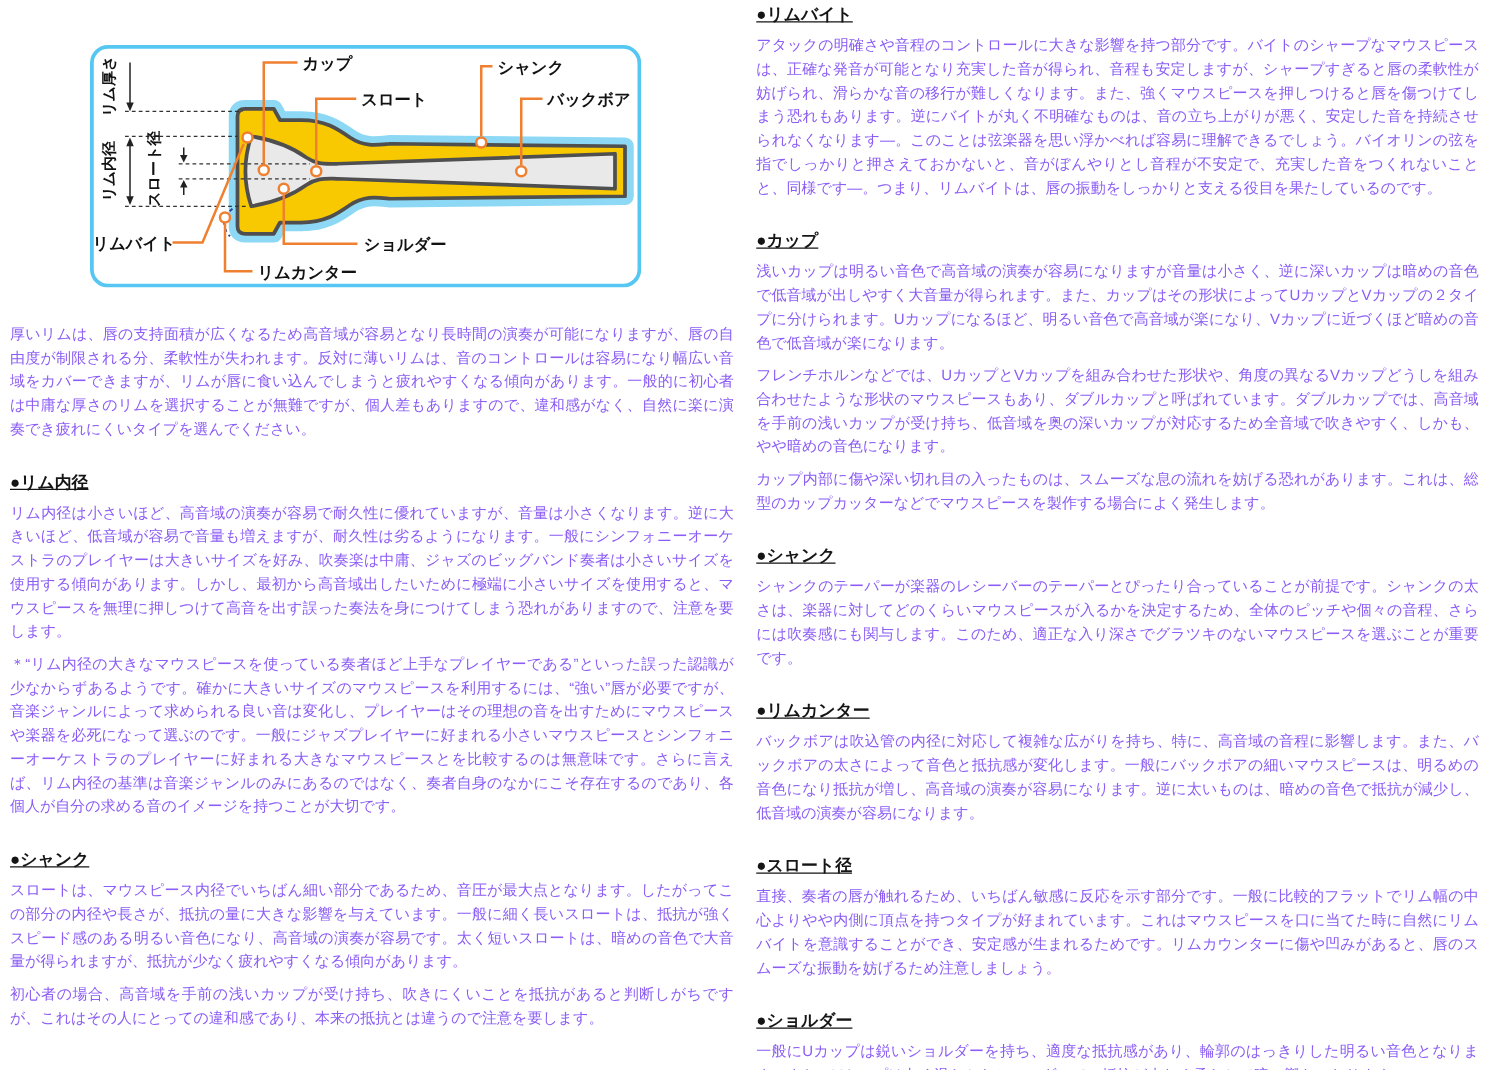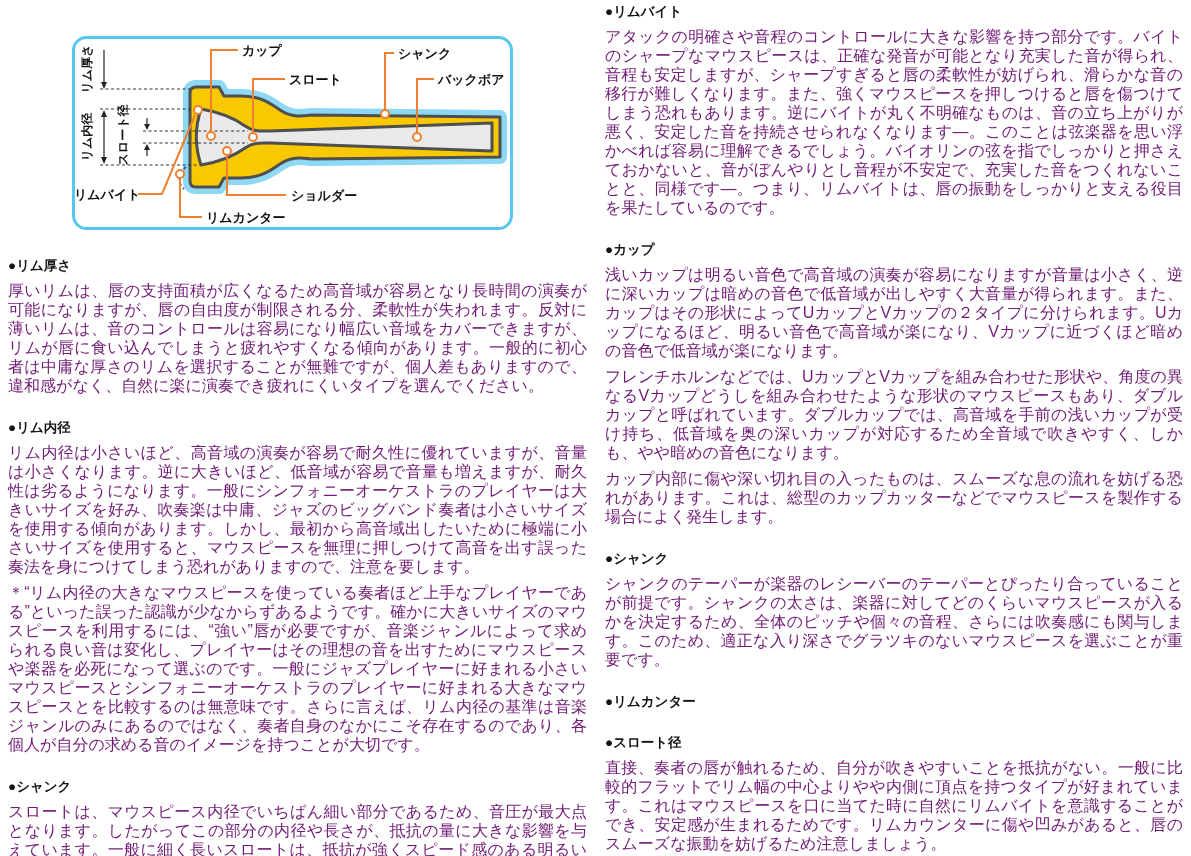--- a/index.html
+++ b/index.html
@@ -3,24 +3,24 @@
 <meta charset="utf-8">
 <style>
   html,body{margin:0;padding:0;background:#ffffff;}
   body{width:1191px;height:856px;overflow:hidden;
        font-family:"Liberation Sans","DejaVu Sans",sans-serif;color:#3a3a3a;}
   .page{display:flex;width:1191px;}
   .col{box-sizing:border-box;}
   .col-left{width:597px;padding:0 10px 0 8px;}
   .col-right{width:594px;padding:4px 8px 0 8px;}
   .figure{margin:36px 0 28px 64px;width:441px;height:194px;}
-  .sec-h{font-size:13.5px;font-weight:bold;color:#151515;margin:25px 0 7px 0;line-height:16px;}
+  .sec-h{font-size:13.5px;font-weight:bold;color:#151515;margin:25px 0 7px 0;line-height:16px;text-decoration:underline;}
   .sec-h.first{margin-top:0;}
-  .body-p{font-size:16px;line-height:19px;margin:0 0 7px 0;text-align:justify;
-          text-justify:inter-ideograph;color:#701a75;}
+  .body-p{font-size:12px;line-height:19px;margin:0 0 7px 0;text-align:justify;
+          text-justify:inter-ideograph;color:#8b5cf6;}
   svg text{font-family:"Liberation Sans","DejaVu Sans",sans-serif;}
   .dia-label{font-size:13px;font-weight:bold;fill:#121212;}
   .dim-label{font-size:12px;font-weight:bold;fill:#121212;}
 </style>
 </head>
 <body>
 
 <div class="page">
 
   <div class="col col-left">
@@ -86,21 +86,20 @@
         <text class="dia-label" x="217" y="48">スロート</text>
         <text class="dia-label" x="326" y="22">シャンク</text>
         <text class="dia-label" x="366" y="48">バックボア</text>
         <text class="dia-label" x="2" y="163">リムバイト</text>
         <text class="dia-label" x="134" y="186">リムカンター</text>
         <text class="dia-label" x="219" y="164">ショルダー</text>
       </svg>
     </div>
 
     <div>
-      <h3 class="sec-h first">●リム厚さ</h3>
       <p class="body-p">厚いリムは、唇の支持面積が広くなるため高音域が容易となり長時間の演奏が可能になりますが、唇の自由度が制限される分、柔軟性が失われます。反対に薄いリムは、音のコントロールは容易になり幅広い音域をカバーできますが、リムが唇に食い込んでしまうと疲れやすくなる傾向があります。一般的に初心者は中庸な厚さのリムを選択することが無難ですが、個人差もありますので、違和感がなく、自然に楽に演奏でき疲れにくいタイプを選んでください。</p>
     </div>
 
     <div>
       <h3 class="sec-h">●リム内径</h3>
       <p class="body-p">リム内径は小さいほど、高音域の演奏が容易で耐久性に優れていますが、音量は小さくなります。逆に大きいほど、低音域が容易で音量も増えますが、耐久性は劣るようになります。一般にシンフォニーオーケストラのプレイヤーは大きいサイズを好み、吹奏楽は中庸、ジャズのビッグバンド奏者は小さいサイズを使用する傾向があります。しかし、最初から高音域出したいために極端に小さいサイズを使用すると、マウスピースを無理に押しつけて高音を出す誤った奏法を身につけてしまう恐れがありますので、注意を要します。</p>
       <p class="body-p">＊“リム内径の大きなマウスピースを使っている奏者ほど上手なプレイヤーである”といった誤った認識が少なからずあるようです。確かに大きいサイズのマウスピースを利用するには、“強い”唇が必要ですが、音楽ジャンルによって求められる良い音は変化し、プレイヤーはその理想の音を出すためにマウスピースや楽器を必死になって選ぶのです。一般にジャズプレイヤーに好まれる小さいマウスピースとシンフォニーオーケストラのプレイヤーに好まれる大きなマウスピースとを比較するのは無意味です。さらに言えば、リム内径の基準は音楽ジャンルのみにあるのではなく、奏者自身のなかにこそ存在するのであり、各個人が自分の求める音のイメージを持つことが大切です。</p>
     </div>
 
     <div>
@@ -125,25 +124,26 @@
       <p class="body-p">カップ内部に傷や深い切れ目の入ったものは、スムーズな息の流れを妨げる恐れがあります。これは、総型のカップカッターなどでマウスピースを製作する場合によく発生します。</p>
     </div>
 
     <div>
       <h3 class="sec-h">●シャンク</h3>
       <p class="body-p">シャンクのテーパーが楽器のレシーバーのテーパーとぴったり合っていることが前提です。シャンクの太さは、楽器に対してどのくらいマウスピースが入るかを決定するため、全体のピッチや個々の音程、さらには吹奏感にも関与します。このため、適正な入り深さでグラツキのないマウスピースを選ぶことが重要です。</p>
     </div>
 
     <div>
       <h3 class="sec-h">●リムカンター</h3>
+      <p class="body-p">バックボアは吹込管の内径に対応して複雑な広がりを持ち、特に、高音域の音程に影響します。また、バックボアの太さによって音色と抵抗感が変化します。一般にバックボアの細いマウスピースは、明るめの音色になり抵抗が増し、高音域の演奏が容易になります。逆に太いものは、暗めの音色で抵抗が減少し、低音域の演奏が容易になります。</p>
     </div>
 
     <div>
       <h3 class="sec-h">●スロート径</h3>
-      <p class="body-p">直接、奏者の唇が触れるため、自分が吹きやすいことを抵抗がない。一般に比較的フラットでリム幅の中心よりやや内側に頂点を持つタイプが好まれています。これはマウスピースを口に当てた時に自然にリムバイトを意識することができ、安定感が生まれるためです。リムカウンターに傷や凹みがあると、唇のスムーズな振動を妨げるため注意しましょう。</p>
+      <p class="body-p">直接、奏者の唇が触れるため、いちばん敏感に反応を示す部分です。一般に比較的フラットでリム幅の中心よりやや内側に頂点を持つタイプが好まれています。これはマウスピースを口に当てた時に自然にリムバイトを意識することができ、安定感が生まれるためです。リムカウンターに傷や凹みがあると、唇のスムーズな振動を妨げるため注意しましょう。</p>
     </div>
 
     <div>
       <h3 class="sec-h">●ショルダー</h3>
       <p class="body-p">一般にUカップは鋭いショルダーを持ち、適度な抵抗感があり、輪郭のはっきりした明るい音色となります。また、Vカップは丸く滑らかなショルダーで、抵抗が少なく柔らかで暗い響きになります。</p>
     </div>
 
   </div>
 </div>
 

